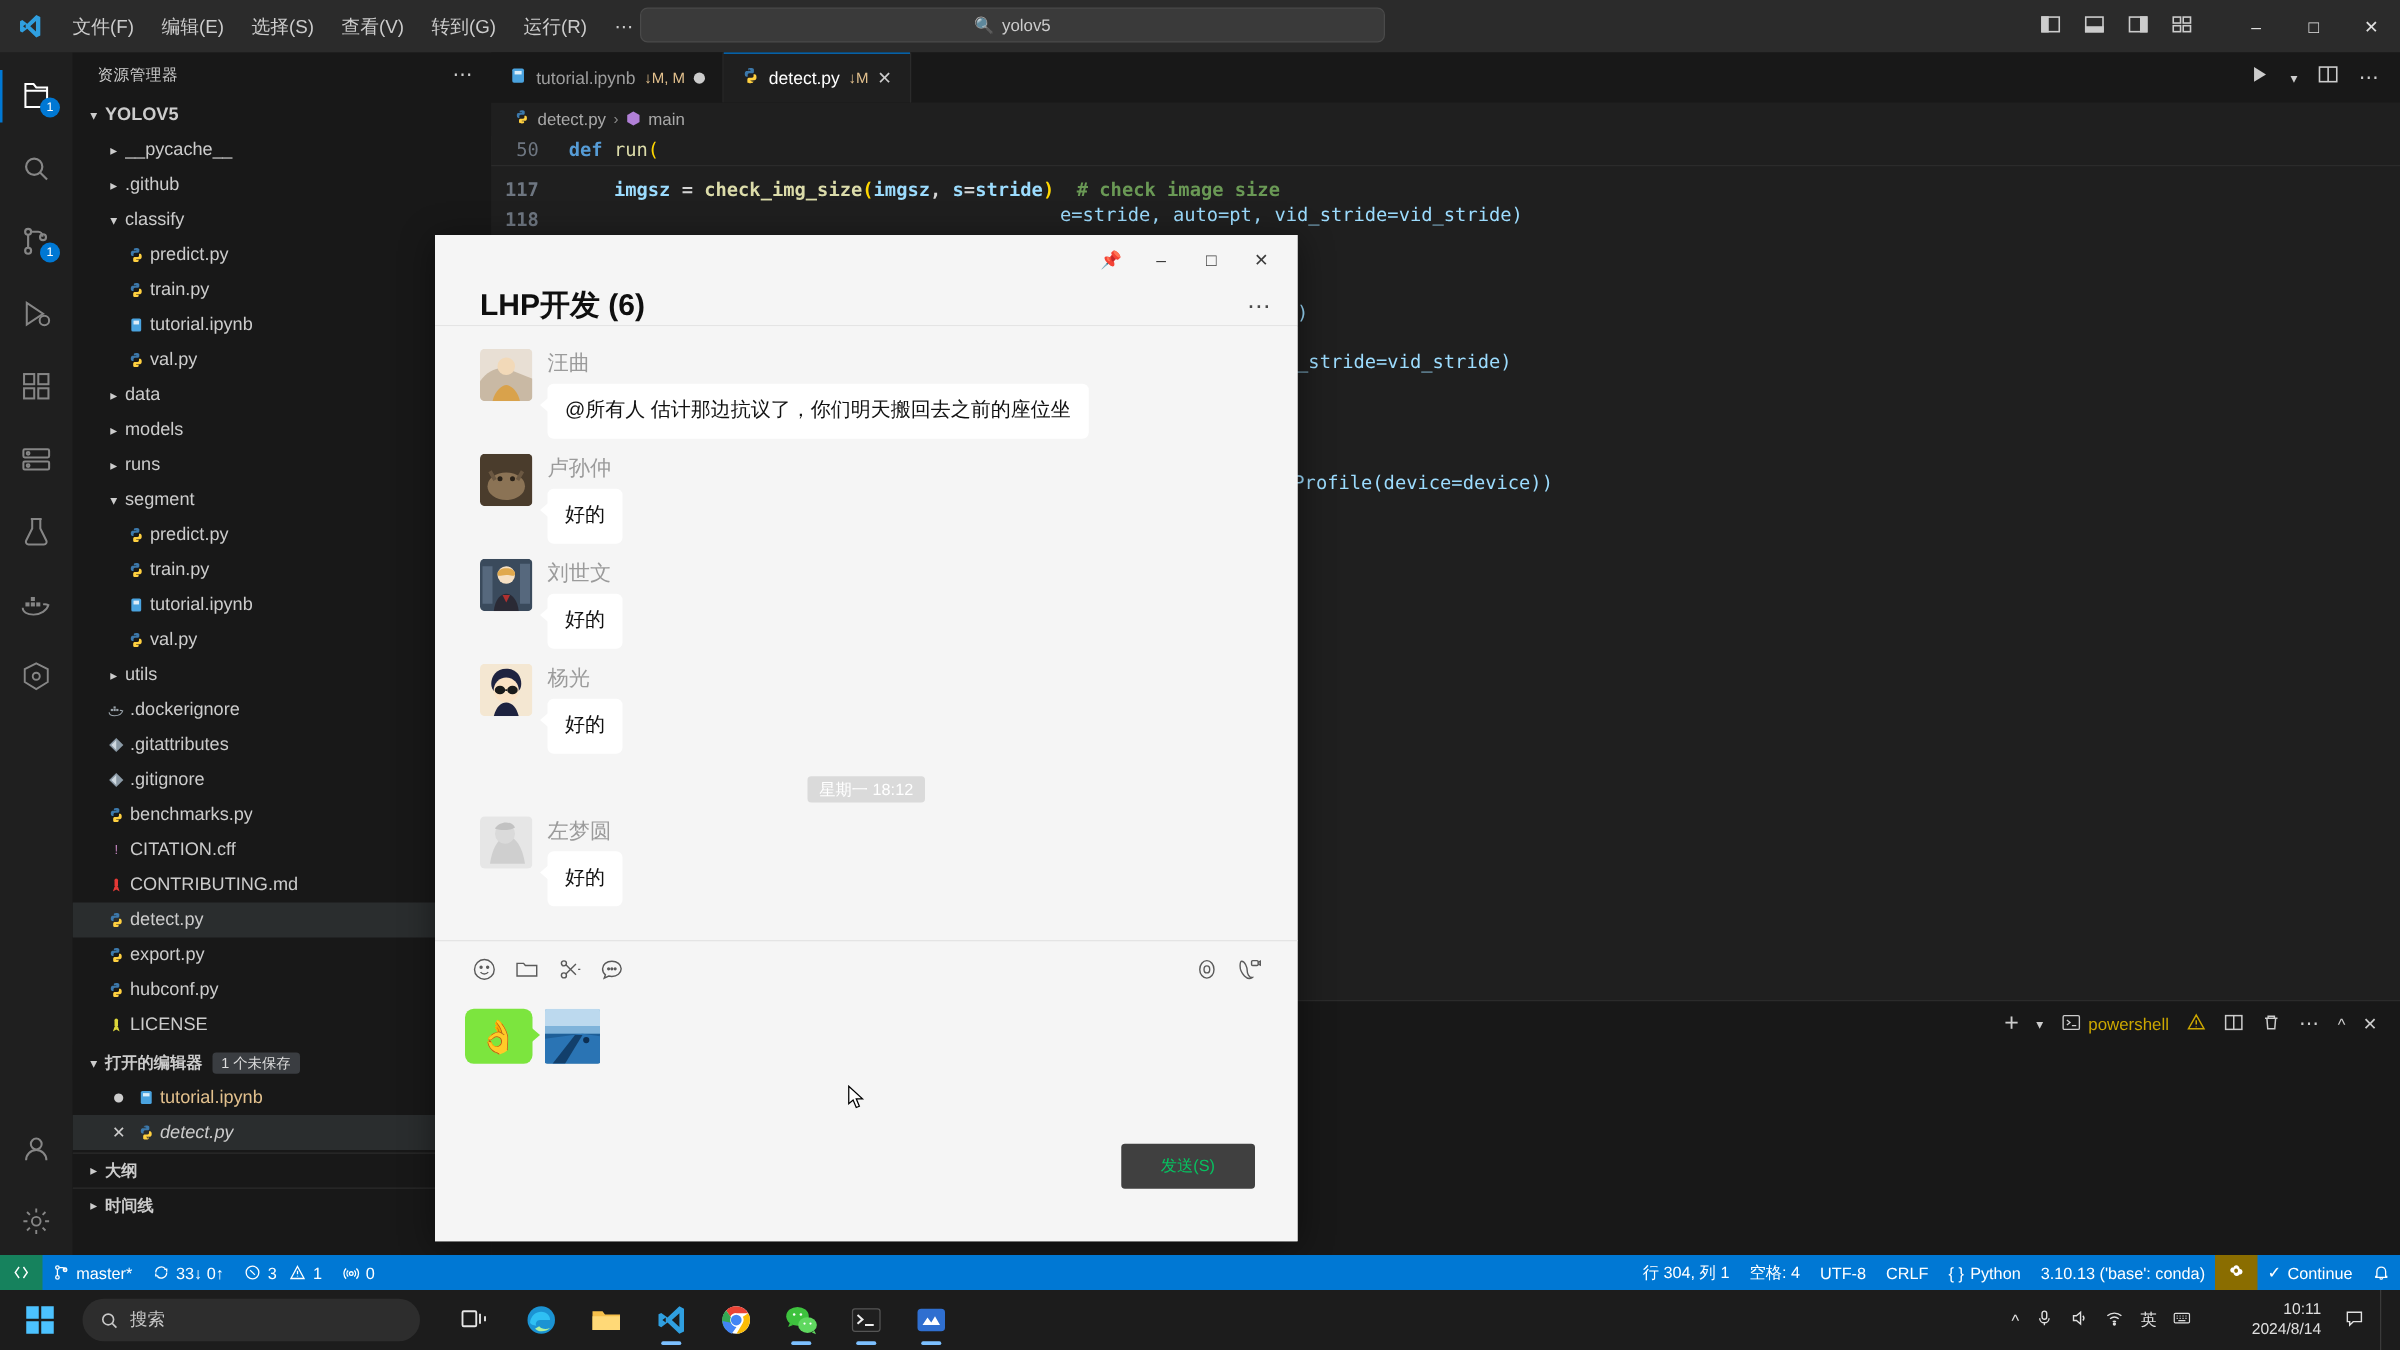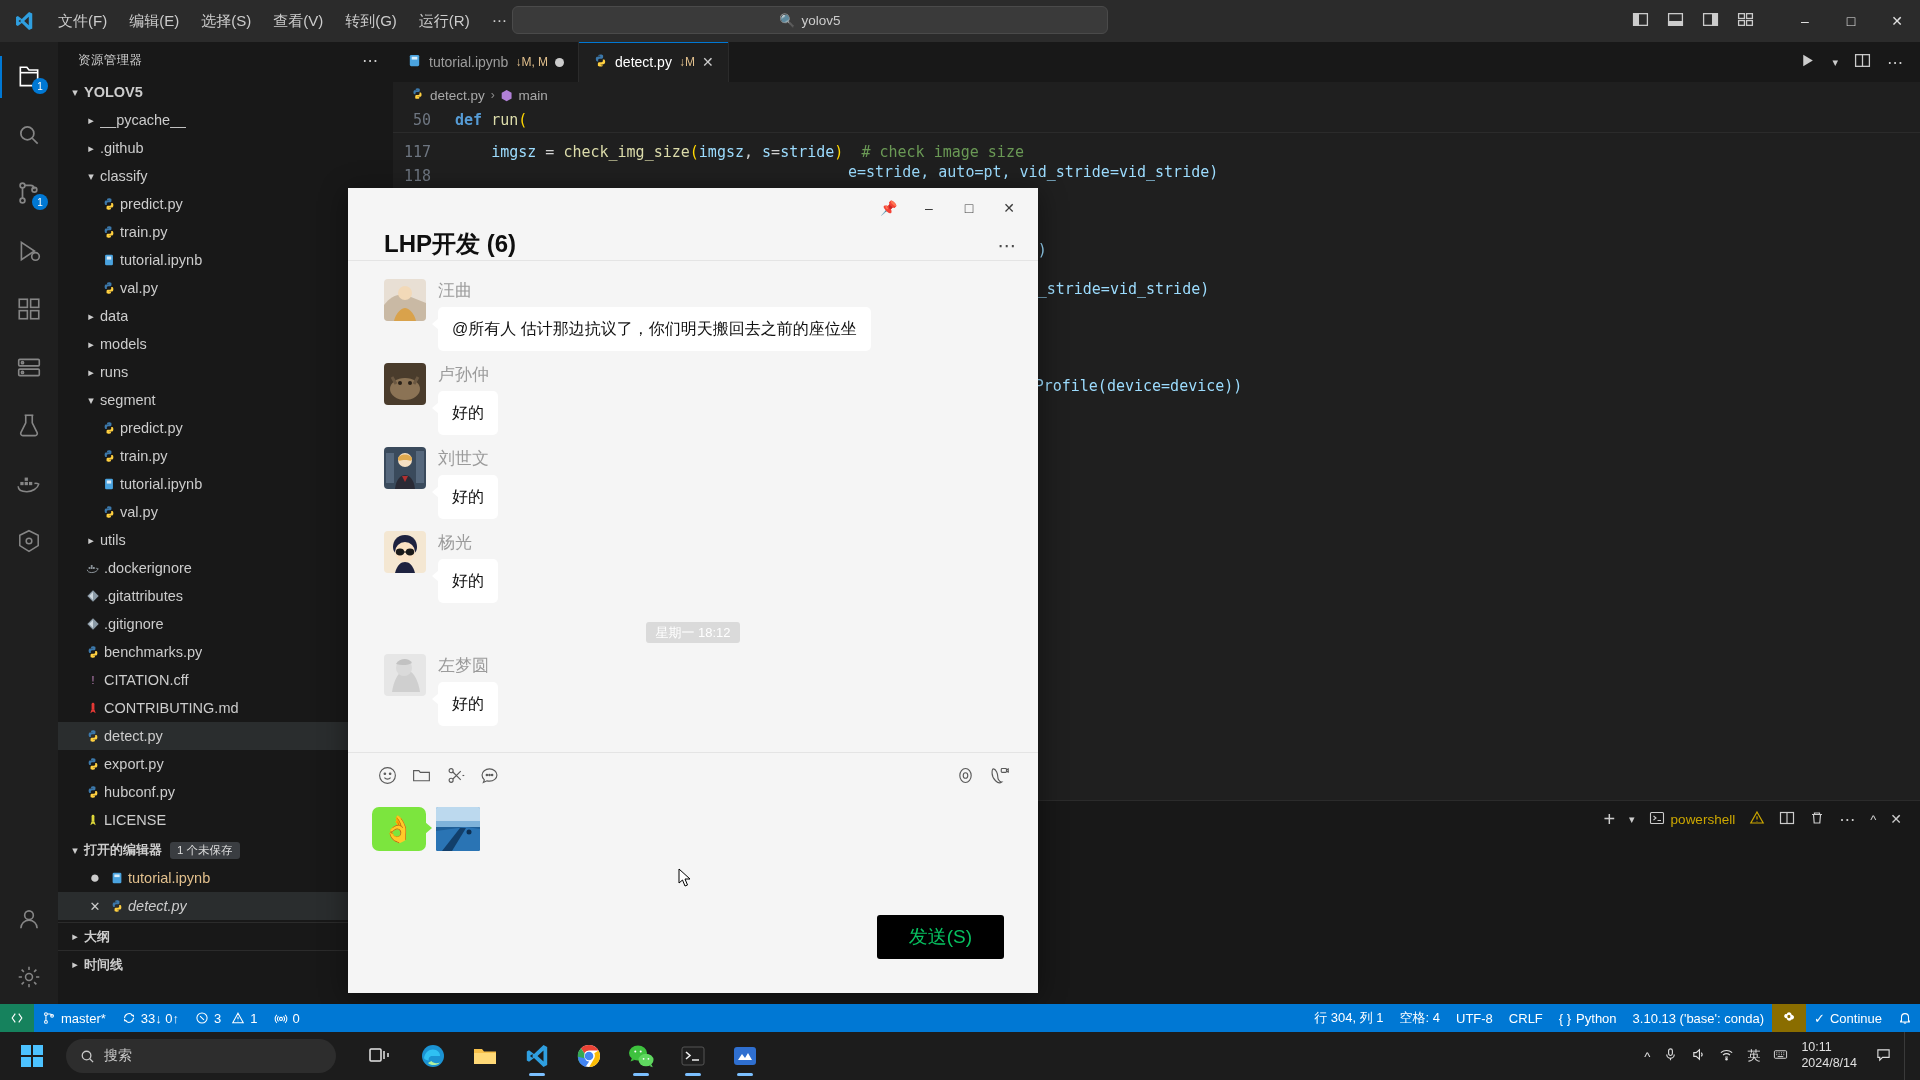--- a/index.html
+++ b/index.html
@@ -102,21 +102,21 @@
   .tab .xclose { font-size: 14px; color: #cccccc; }
   .tabs-right { margin-left: auto; display: flex; align-items: center; gap: 16px; padding-right: 16px; color: #cccccc; }
   .tabs-right svg { width: 17px; height: 17px; }
 
   .breadcrumb { height: 26px; display: flex; align-items: center; gap: 6px; padding-left: 18px; font-size: 13.5px; color: #a9a9a9; }
   .bc-sep { color: #8a8a8a; font-size: 12px; }
 
   .code { font-family: "DejaVu Sans Mono", "Liberation Mono", monospace; font-size: 15px; line-height: 24px; }
   .sticky-line { display: flex; background: #1f1f1f; height: 24px; align-items: center; box-shadow: 0 1px 0 #2b2b2b; }
   .ln { width: 62px; text-align: right; padding-right: 24px; color: #6e7681; flex: none; }
-  .code-line { display: flex; height: 24px; align-items: center; }
+  .code-line { display: flex; height: 24px; align-items: center; font-weight: bold; }
   .kw { color: #569cd6; font-weight: bold; } .fn { color: #dcdcaa; } .var { color: #9cdcfe; }
   .op { color: #d4d4d4; } .cmt { color: #6a9955; }
   .br { color: #ffd700; }
 
   
   .panel { position: absolute; left: 0; right: 0; bottom: 0; height: 216px; background: #181818; border-top: 1px solid #2b2b2b; }
   .panel-bar { height: 36px; display: flex; align-items: center; justify-content: flex-end; gap: 14px; padding-right: 18px; color: #cccccc; font-size: 13.5px; }
   .panel-bar svg { width: 16px; height: 16px; }
   .pb-term { display: flex; align-items: center; gap: 6px; color: #cca700; }
 
@@ -162,21 +162,21 @@
     display: flex; align-items: center; justify-content: center; font-size: 26px; position: relative;
   }
   .sticker-ok::after {
     content: ""; position: absolute; right: -6px; top: 15px;
     border-top: 6px solid transparent; border-bottom: 6px solid transparent;
     border-left: 7px solid #7ce53e;
   }
   .thumb-img { width: 44px; height: 44px; border-radius: 2px; overflow: hidden; }
   .wx-send-row { flex: none; height: 78px; display: flex; align-items: flex-start; justify-content: flex-end; padding: 0 34px; }
   .send-btn {
-    background: #000000; color: #07c160; font-size: 19px;
+    background: #404040; color: #07c160; font-size: 13px;
     padding: 9px 32px; border: none; border-radius: 3px; cursor: pointer;
   }
 
   
   .statusbar {
     position: absolute; left: 0; bottom: 48px; width: 1920px; height: 28px;
     background: #0078d4; color: #ffffff; display: flex; align-items: center;
     font-size: 13px;
   }
   .sb-remote { background: #16825d; height: 28px; display: flex; align-items: center; padding: 0 10px; }
@@ -198,21 +198,21 @@
     width: 270px; height: 34px; background: #2d2d2d; border-radius: 18px;
     display: flex; align-items: center; gap: 9px; padding: 0 14px; margin-left: 10px;
     color: #c8c8c8; font-size: 14px;
   }
   .tb-apps { display: flex; align-items: center; gap: 6px; margin-left: 22px; }
   .tb-app { width: 46px; height: 44px; display: flex; align-items: center; justify-content: center; position: relative; border-radius: 5px; }
   .tb-app.running::after { content:""; position:absolute; bottom:2px; left:50%; transform:translateX(-50%); width:16px; height:3px; border-radius:2px; background:#7cc0ff; }
   .tb-app svg { width: 28px; height: 28px; }
   .tray { margin-left: auto; display: flex; align-items: center; gap: 13px; padding-right: 8px; font-size: 13px; color: #e0e0e0; }
   .tray svg { width: 15px; height: 15px; }
-  .clock { line-height: 1.25; font-size: 12.5px; padding-right: 6px; }
+  .clock { text-align: right; line-height: 1.25; font-size: 12.5px; padding-right: 6px; margin-left: 35px; }
   .showdesk { width: 8px; height: 48px; border-left: 1px solid #3a3a3a; }
 
   .cursor { position: absolute; left: 678px; top: 868px; width: 14px; height: 20px; pointer-events: none; }
 </style>
 </head>
 <body>
 
 <div class="root">
 
   <div class="titlebar">

